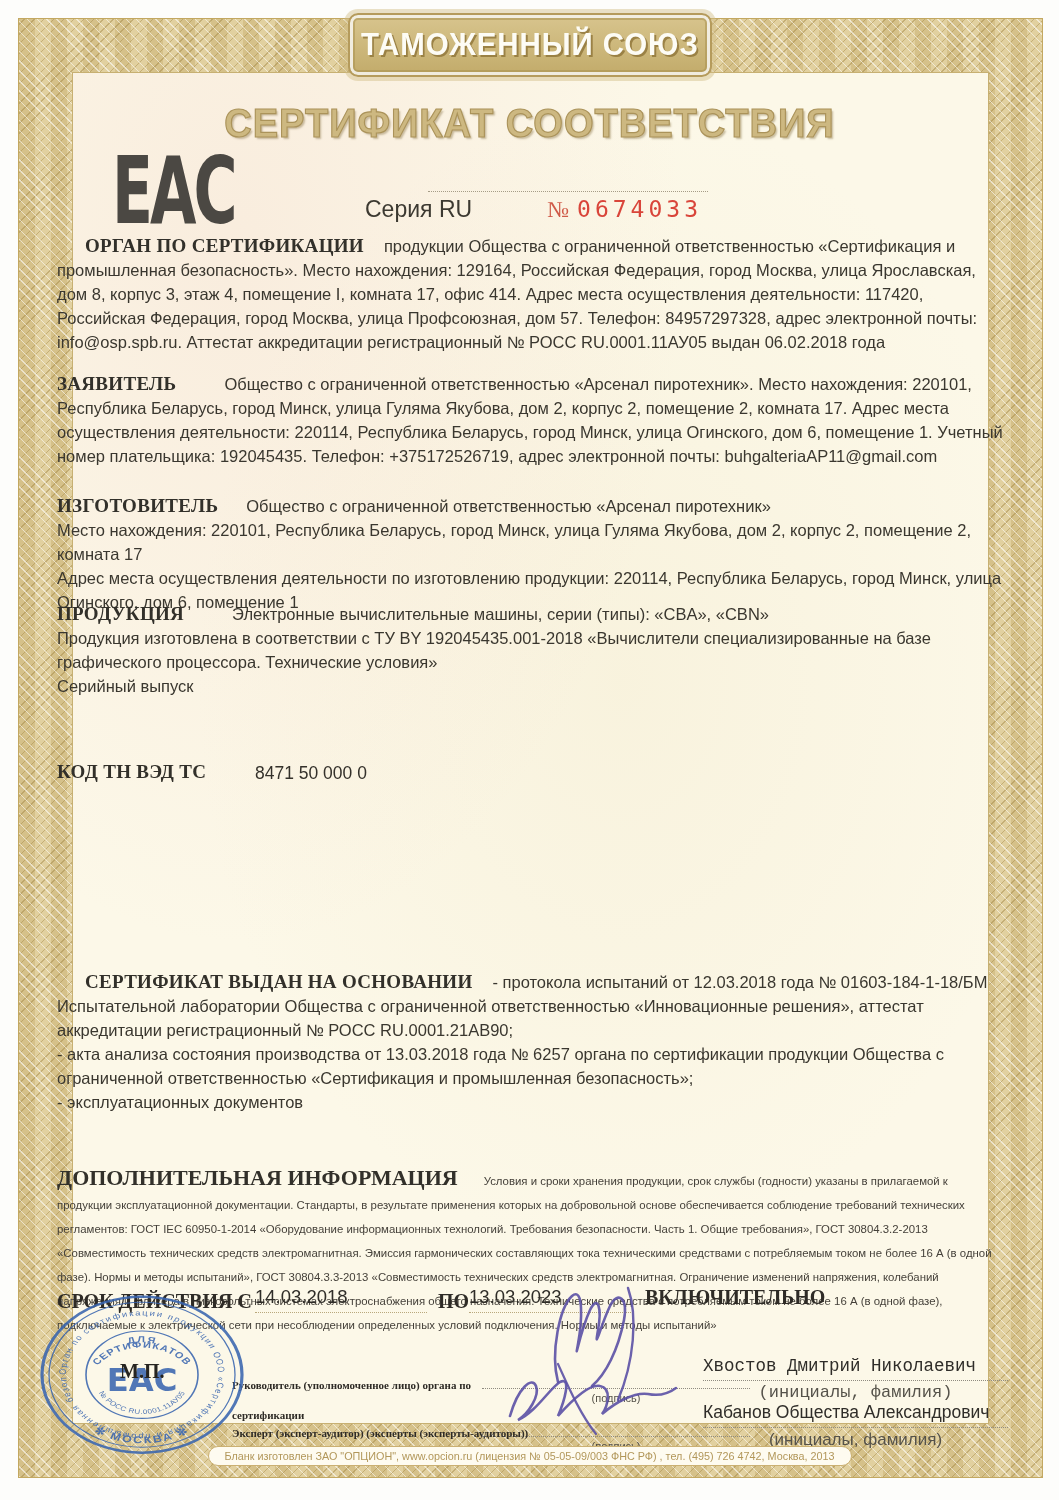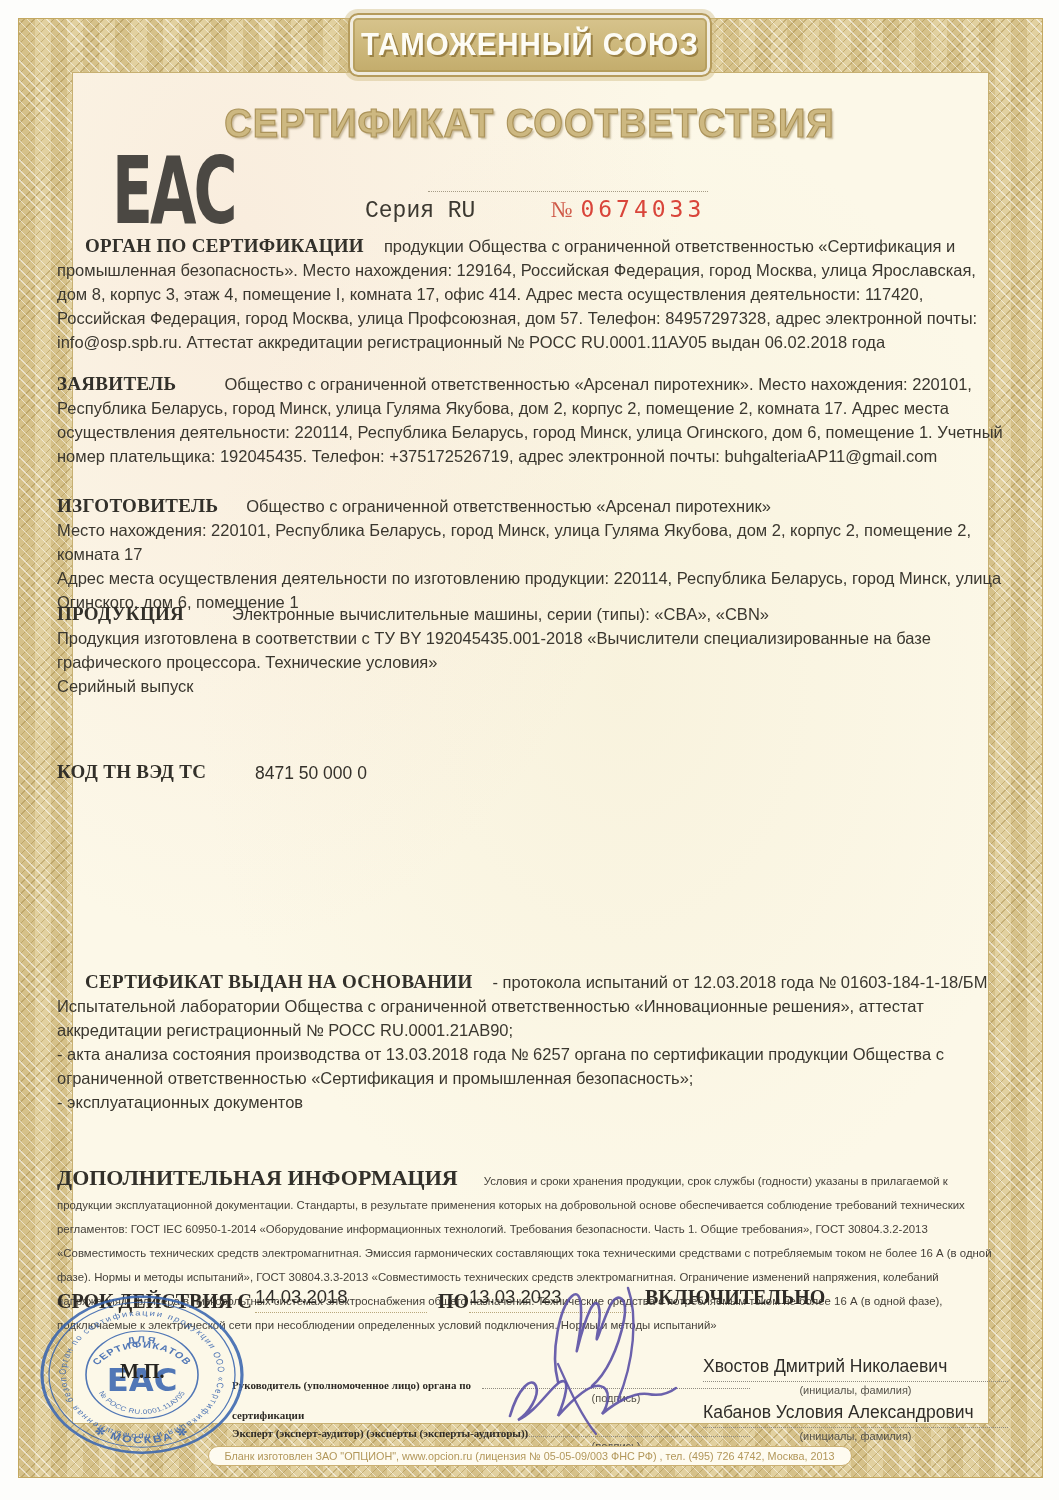--- a/index.html
+++ b/index.html
@@ -33,21 +33,21 @@
     -webkit-text-stroke:1.2px #ab935a;text-shadow:2px 2px 2px rgba(125,103,52,.4);
     transform:scaleX(.93);}
   .eac-mark{position:absolute;left:112px;top:136px;font-family:"DejaVu Sans",sans-serif;
     font-weight:900;font-size:60px;letter-spacing:-3px;color:#4b4843;
     transform:scaleY(1.55);transform-origin:top left;}
   .no-row{position:absolute;top:160px;left:365px;z-index:5;}
   .no-row .lbl{font-family:"Liberation Serif",serif;font-size:23px;color:#3c3931;}
   .no-row .val{font-size:21.5px;color:#2f2d28;margin-left:42px;letter-spacing:.5px;}
   .no-underline{position:absolute;top:191px;left:428px;width:280px;border-bottom:1.5px dotted #a59c86;z-index:4;}
   .series-row{position:absolute;top:196px;left:365px;z-index:5;}
-  .series-row .lbl{font-family:Liberation Mono, monospace;font-size:23px;color:#3c3931;}
+  .series-row .lbl{font-family:Liberation Sans, sans-serif;font-size:23px;color:#3c3931;}
   .series-row .nosign{font-family:"Liberation Serif",serif;font-size:23px;color:#cf5a48;margin-left:75px;}
   .series-row .serial{font-family:"DejaVu Sans Mono","DejaVu Sans",monospace;font-size:23px;
     letter-spacing:4px;color:#d9453a;margin-left:8px;}
   
   .sec{position:absolute;left:57px;width:948px;font-size:16.5px;line-height:24px;color:#3a372f;z-index:5;}
   .sec p{margin:0;}
   .slabel{font-family:"Liberation Serif",serif;font-weight:bold;font-size:19px;
     letter-spacing:.3px;color:#32302a;}
   .gap28{margin-right:28px;} .gap48{margin-right:48px;} .gap20{margin-right:20px;margin-left:28px;}
   .code-val{position:absolute;left:198px;top:1px;font-size:17.5px;color:#34312b;}
@@ -72,22 +72,22 @@
   .role{position:absolute;font-family:"Liberation Serif",serif;font-weight:bold;font-size:11px;
     line-height:30px;color:#2e2b26;z-index:6;}
   .role1{left:232px;top:1370px;width:252px;}
   .role2{left:232px;top:1418px;width:300px;}
   .sigline{position:absolute;width:268px;border-bottom:1px dotted #8f8b80;z-index:5;}
   .sigline1{left:482px;top:1388px;} .sigline2{left:482px;top:1436px;}
   .cap{position:absolute;font-size:11px;color:#55524a;text-align:center;z-index:6;}
   .cap-s1{left:482px;top:1392px;width:268px;} .cap-s2{left:482px;top:1440px;width:268px;}
   .nameblock{position:absolute;width:305px;z-index:6;}
   .nameblock .nm{font-size:17.5px;color:#2f2d29;border-bottom:1px dotted #8f8b80;padding-bottom:4px;}
-  .nameblock .cp{font-size:11px;color:#55524a;text-align:center;margin-top:2px;}
-  .name1{left:703px;top:1356px;} .name2{left:703px;top:1402px;}
+  .nameblock .cp{font-size:17px;color:#55524a;text-align:center;margin-top:2px;}
+  .name1{left:703px;top:1356px;font-family:Liberation Mono, monospace;} .name2{left:703px;top:1402px;}
   
   .stamp{position:absolute;left:36px;top:1292px;width:212px;height:212px;z-index:7;
     transform:scaleY(.78);transform-origin:top center;opacity:.88;}
   
   .sig{position:absolute;z-index:7;}
   .sig1{left:540px;top:1282px;} .sig2{left:498px;top:1358px;}
   
   .footer{position:absolute;left:50%;top:1446px;transform:translateX(-50%);z-index:8;
     background:#fefbf0;border:1.5px solid #cbb072;border-radius:11px;padding:3px 16px;
     font-size:10.8px;color:#b2975a;white-space:nowrap;}
@@ -194,21 +194,21 @@
   <div class="cap cap-s1">(подпись)</div>
   <div class="nameblock name1">
     <div class="nm">Хвостов Дмитрий Николаевич</div>
     <div class="cp">(инициалы, фамилия)</div>
   </div>
 
   <div class="role role2">Эксперт (эксперт-аудитор) (эксперты (эксперты-аудиторы))</div>
   <div class="sigline sigline2"></div>
   <div class="cap cap-s2">(подпись)</div>
   <div class="nameblock name2">
-    <div class="nm">Кабанов Условия Александрович</div>
+    <div class="nm">Кабанов Общества Александрович</div>
     <div class="cp">(инициалы, фамилия)</div>
   </div>
 
   <svg class="sig sig1" width="140" height="122" viewBox="0 0 140 122">
     <path d="M 18,100 C 10,70 20,25 32,14 C 44,4 42,40 38,62 C 34,84 40,50 50,28 C 58,12 62,26 58,48 C 54,72 60,45 70,24 C 78,8 88,16 84,38 C 78,68 66,92 52,104" fill="none" stroke="#5b50a5" stroke-width="2.6" stroke-linecap="round" opacity=".9"></path>
     <path d="M 88,6 C 98,34 94,80 78,118" fill="none" stroke="#5b50a5" stroke-width="2.4" stroke-linecap="round" opacity=".9"></path>
   </svg>
   <svg class="sig sig2" width="185" height="80" viewBox="0 0 185 80">
     <path d="M 12,58 C 20,30 34,18 38,28 C 42,38 30,56 20,62 C 38,54 52,30 62,24 C 74,18 66,44 60,58 C 76,40 92,26 102,28 C 114,30 110,48 104,56 C 118,44 136,34 150,36 C 160,38 170,36 178,30" fill="none" stroke="#5b50a5" stroke-width="2.6" stroke-linecap="round" opacity=".9"></path>
     <path d="M 60,6 C 70,28 82,56 98,76" fill="none" stroke="#5b50a5" stroke-width="2.2" stroke-linecap="round" opacity=".9"></path>

